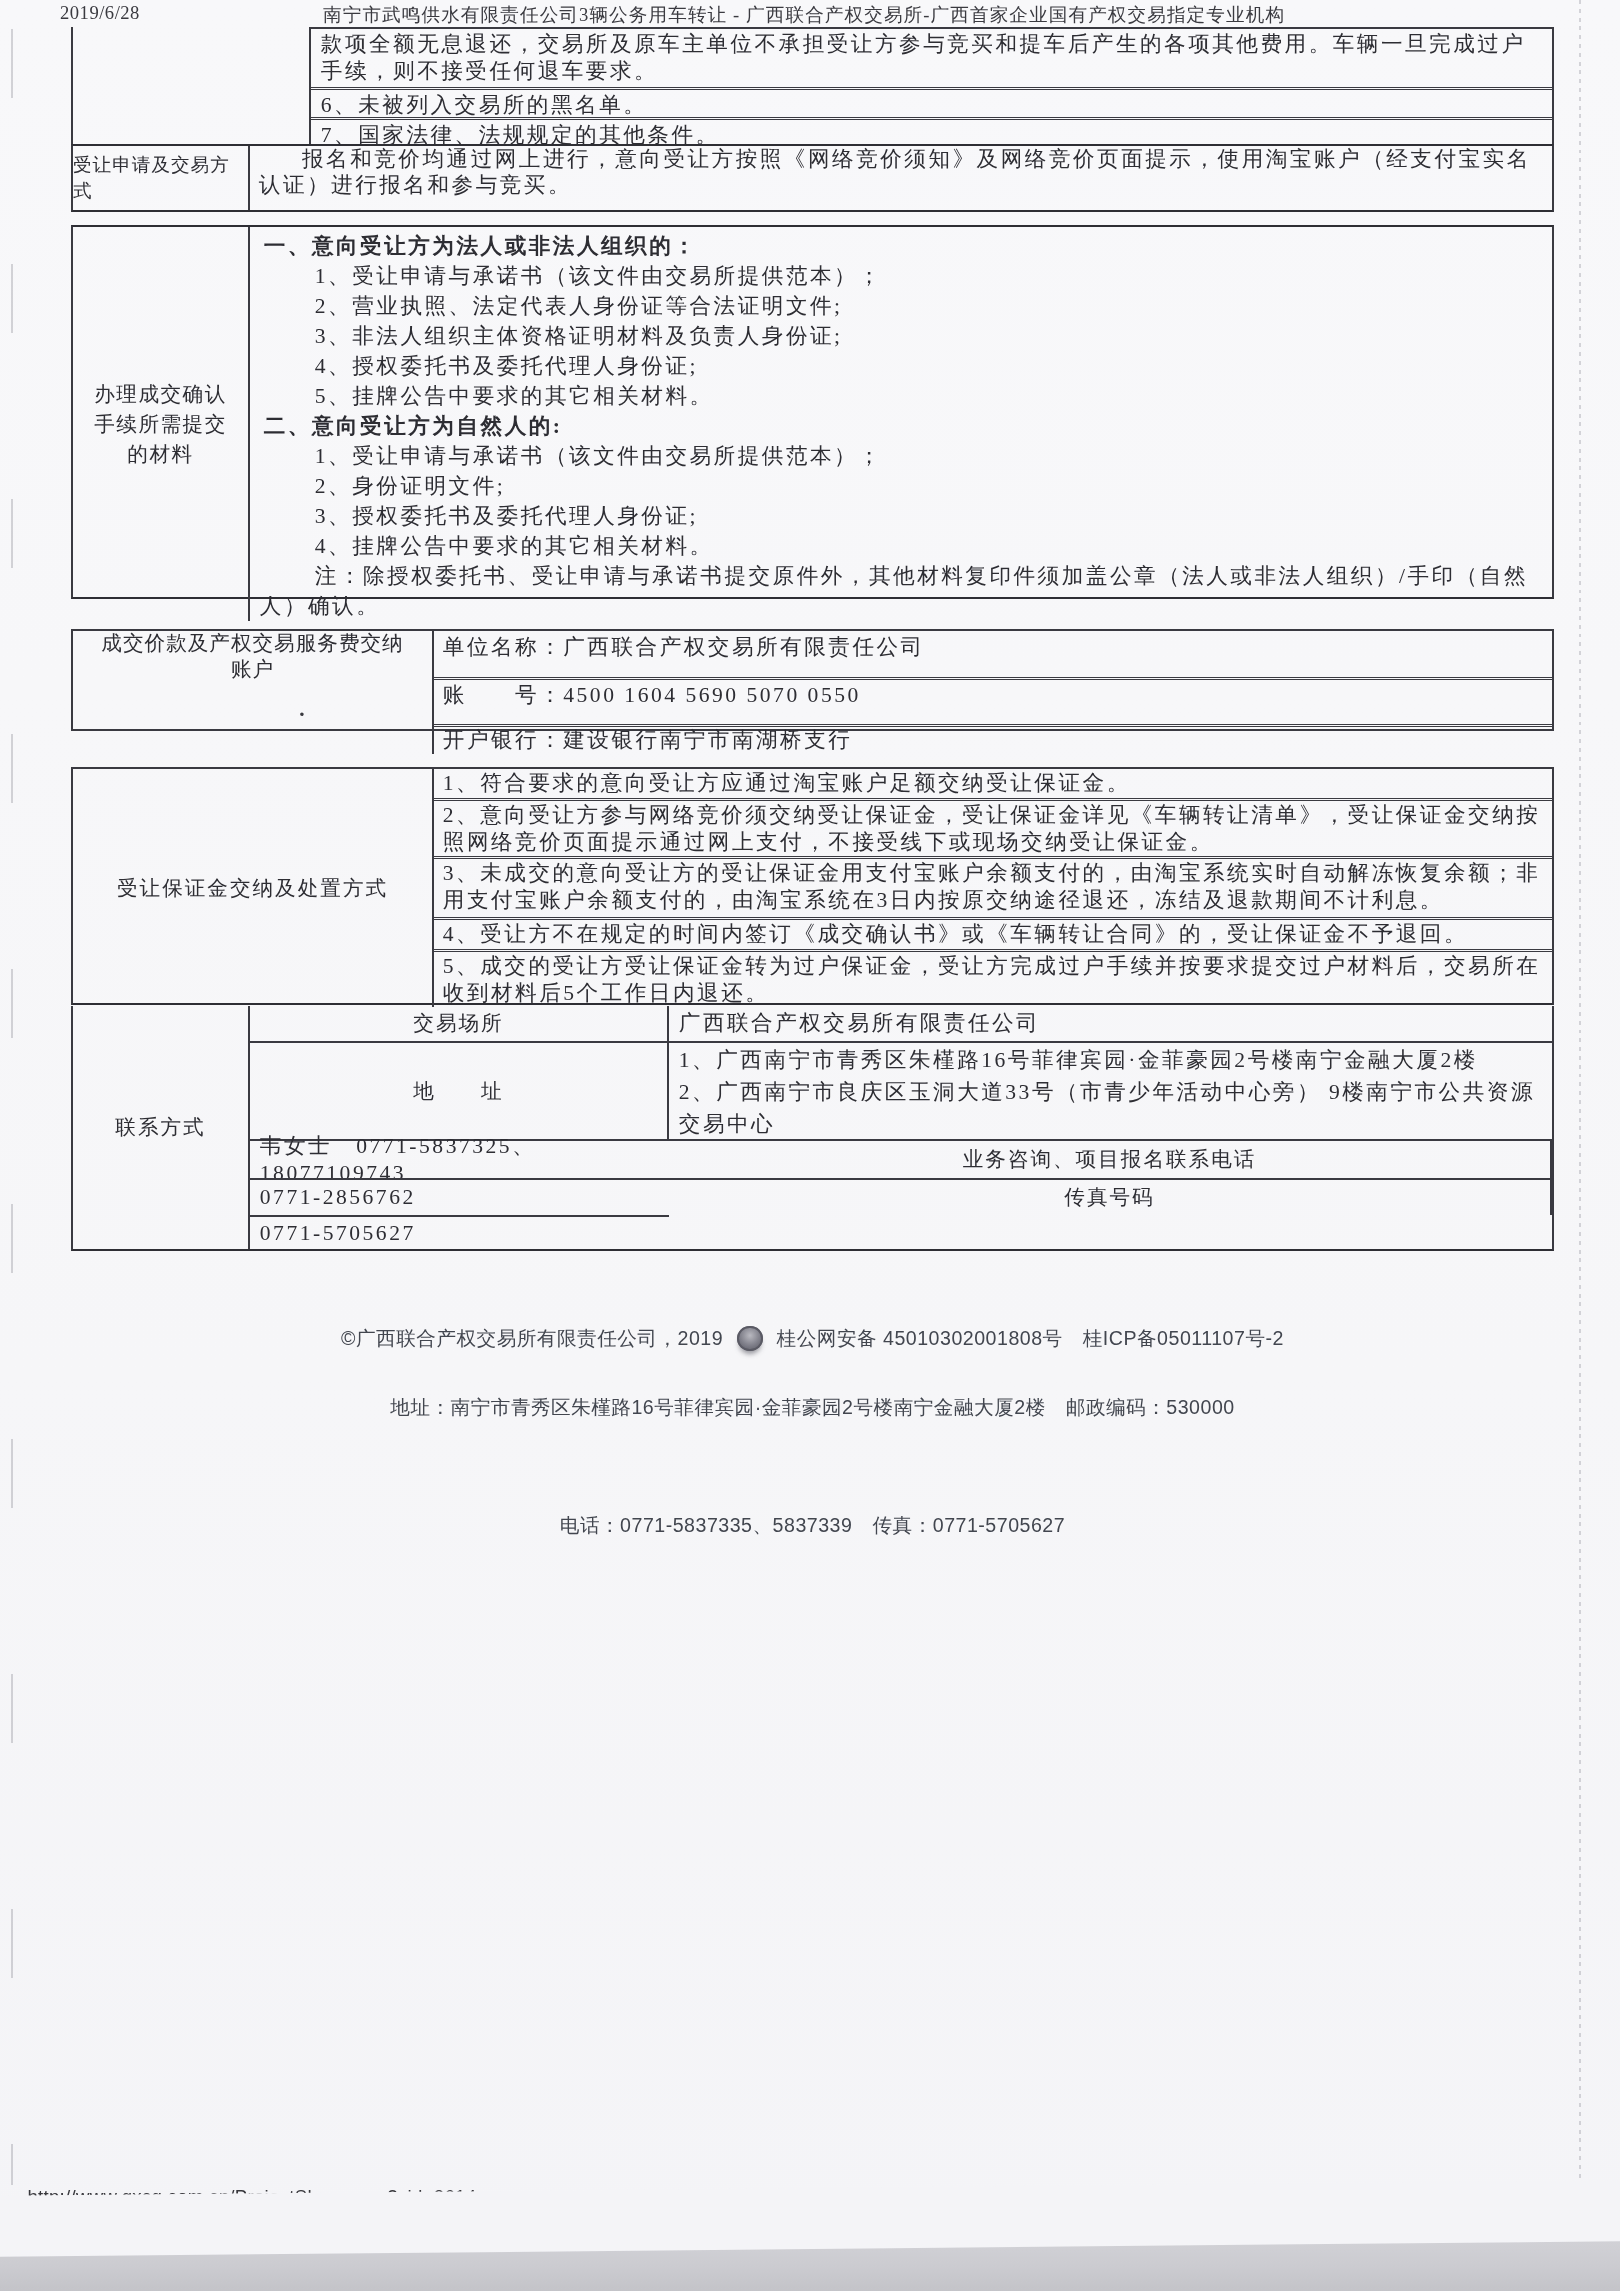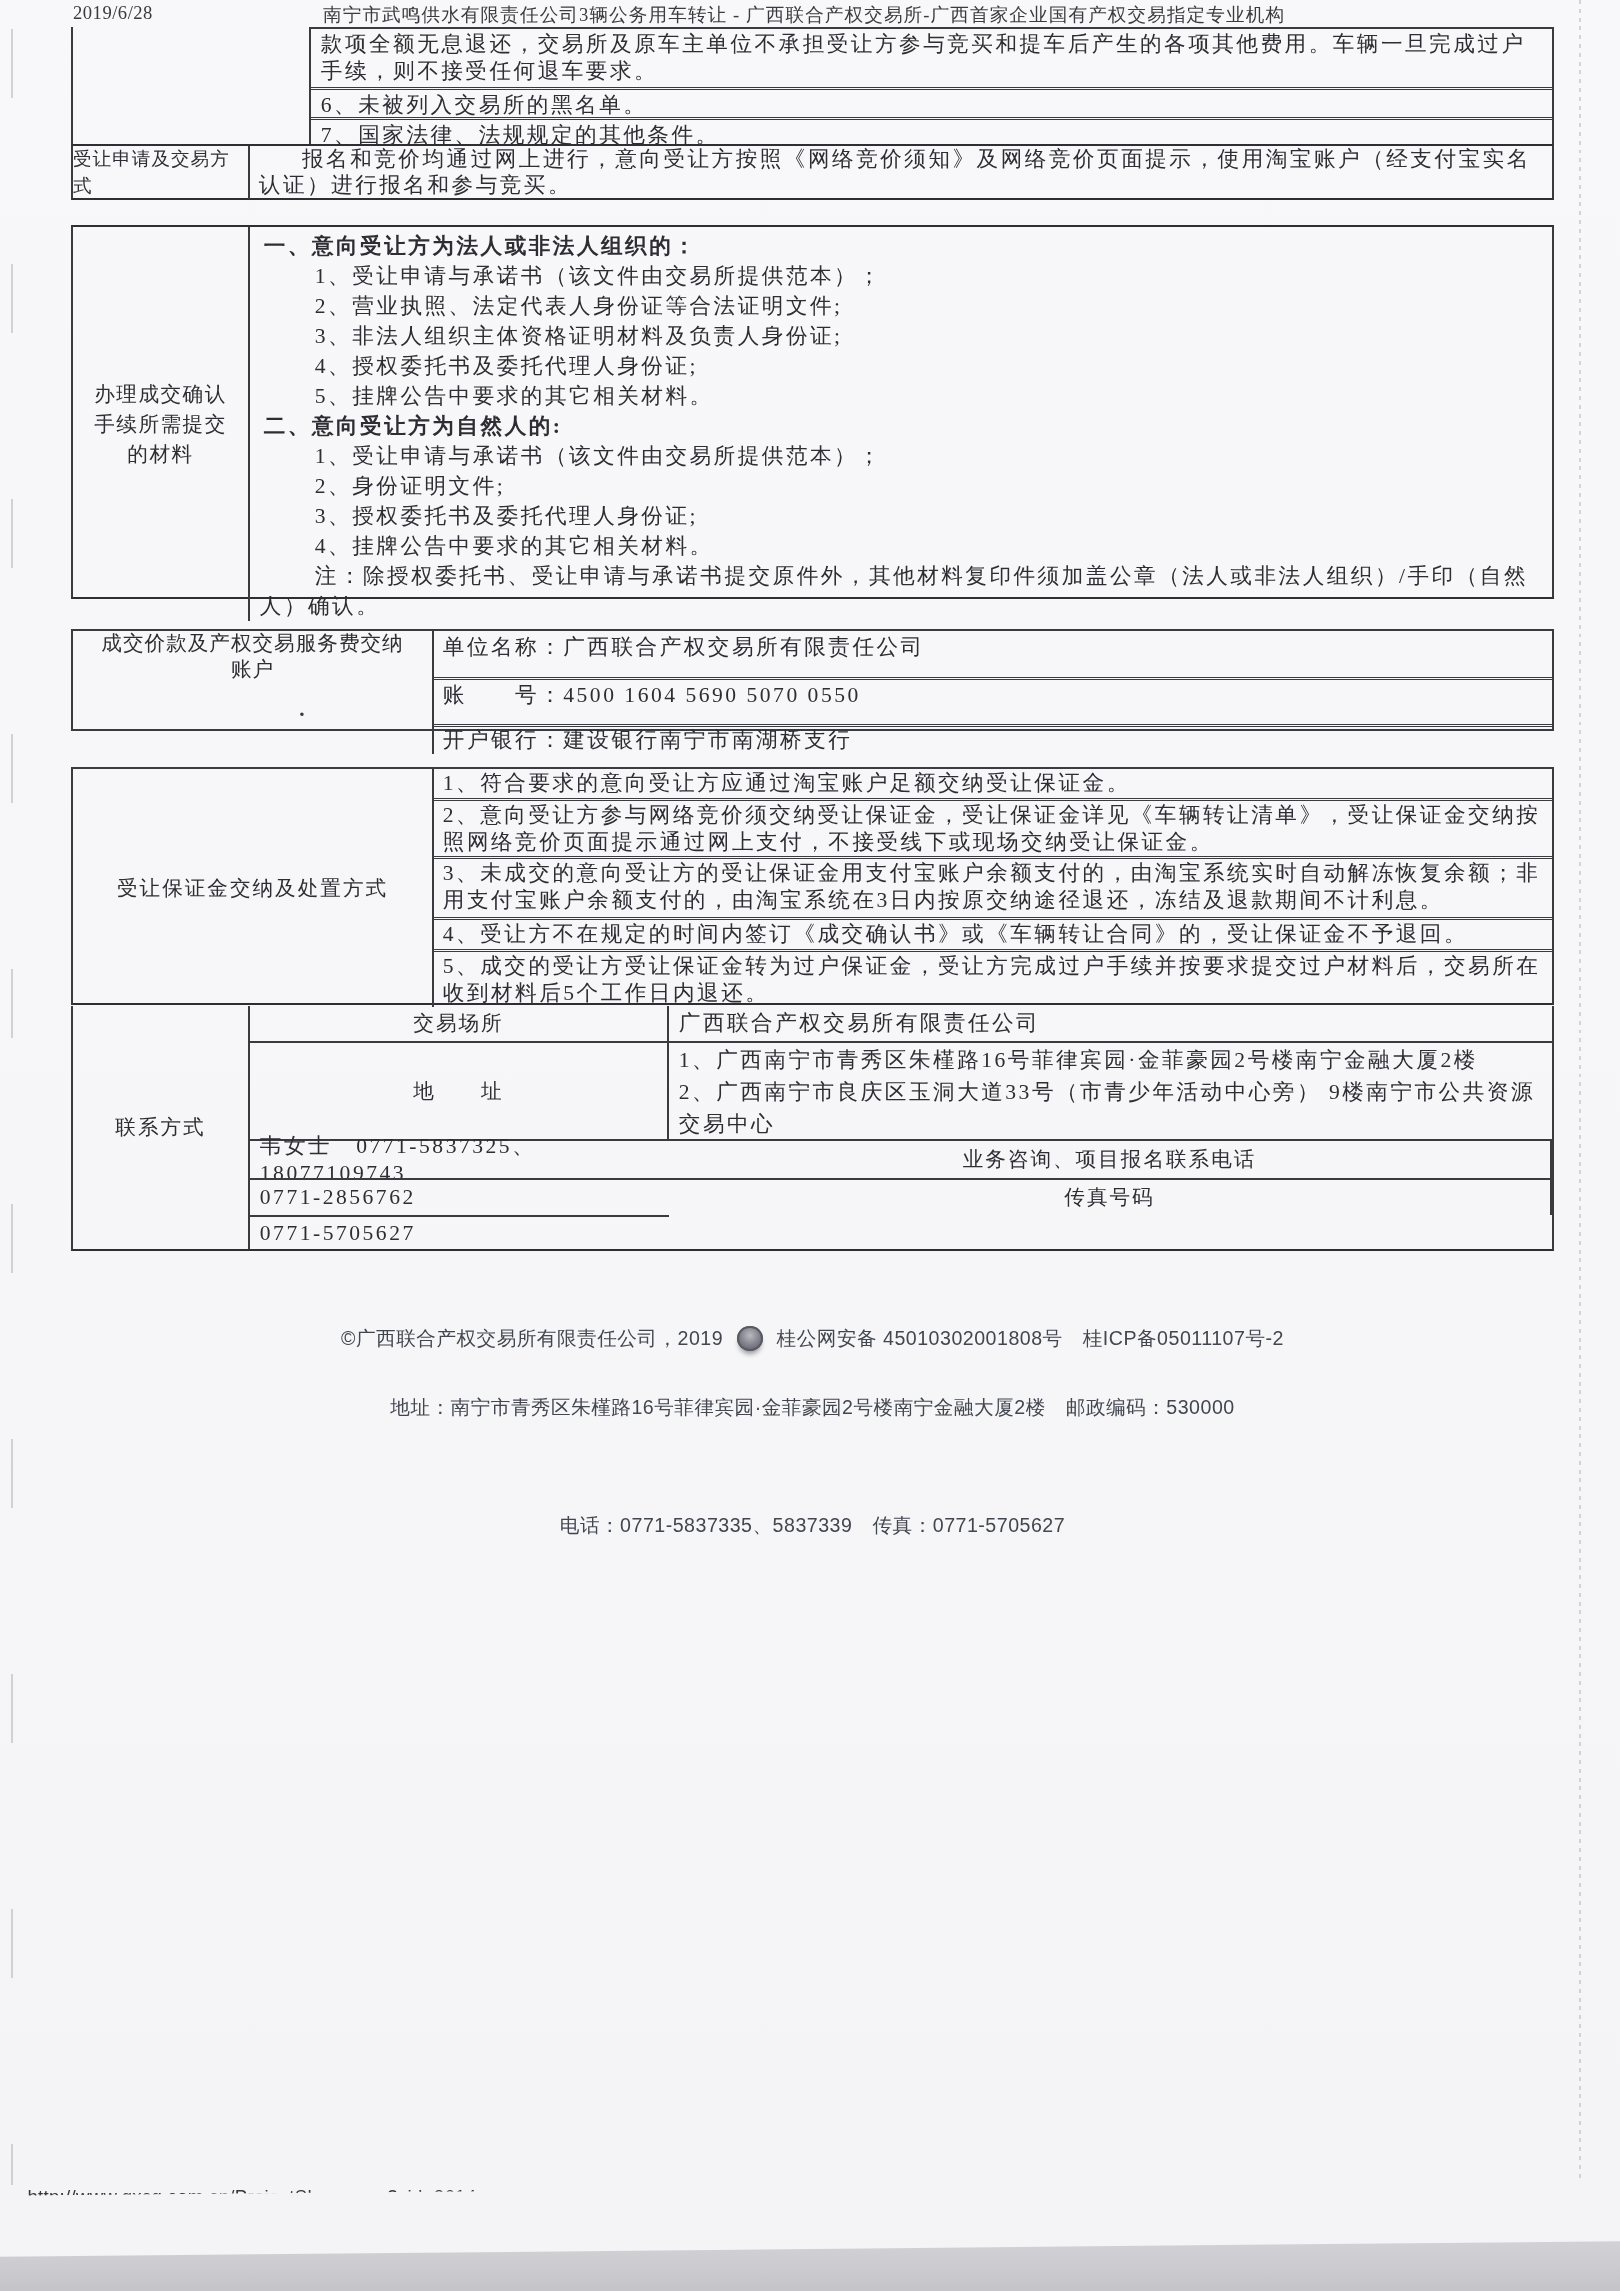--- a/index.html
+++ b/index.html
@@ -1,21 +1,21 @@
 <!DOCTYPE html>
 <html><head>
 <meta charset="utf-8">
 <style>
   html,body{margin:0;padding:0;background:#e8e8ec;}
   .page{position:relative;width:1620px;height:2292px;overflow:hidden;
         background:linear-gradient(180deg,#f8f8fa 0%,#f6f6f8 60%,#f4f4f7 100%);
         font-family:"Liberation Serif","DejaVu Serif",serif;color:#2f2f35;}
 
   
-  .ph-date{position:absolute;left:73px;top:2px;font-size:18.6px;color:#3a3a40;letter-spacing:0.5px;font-family:Liberation Serif, serif;}
+  .ph-date{position:absolute;left:60px;top:2px;font-size:18.6px;color:#3a3a40;letter-spacing:0.5px;font-family:Liberation Serif, serif;}
   .ph-title{position:absolute;left:323px;top:2px;width:1078px;font-size:18.6px;color:#3a3a40;
             letter-spacing:1.1px;white-space:nowrap;overflow:hidden;}
   .pf-url{position:absolute;left:27.4px;top:2186px;font-size:18.6px;color:#37373c;
           font-family:"Liberation Sans","DejaVu Sans",sans-serif;letter-spacing:0.3px;}
   .pf-page{position:absolute;left:1512px;top:2188px;font-size:18.6px;color:#37373c;
            font-family:"Liberation Sans","DejaVu Sans",sans-serif;}
 
   
   .tbl{position:absolute;box-sizing:border-box;}
   .tbl,.tbl *{box-sizing:border-box;}
@@ -27,21 +27,21 @@
   .tblA1{left:71px;top:27px;width:1483px;height:117px;display:grid;grid-template-columns:240px 1fr;}
   .a1-left{border-left:2px solid #3a3a41;border-right:2px solid #3a3a41;}
   .a1-right{border-top:2px solid #3a3a41;border-right:2px solid #3a3a41;}
   .a1-right .row{padding:2px 9.8px;}
   .a1-right .row + .row{border-top:3.9px double #3a3a41;}
   .a1-r0{height:58px;}
   .a1-r1{height:30px;}
   .a1-r2{height:28px;}
 
   
-  .tblA2{left:71px;top:144px;width:1483px;height:56px;display:grid;grid-template-columns:177px 1fr;
+  .tblA2{left:71px;top:144px;width:1483px;height:68px;display:grid;grid-template-columns:177px 1fr;
          border:2px solid #3a3a41;border-top:2.9px solid #2e2e34;border-bottom:2.9px solid #2e2e34;}
   .a2-label{display:flex;align-items:center;justify-content:center;border-right:2px solid #3a3a41;}
   .a2-label span{font-size:18.6px;letter-spacing:1px;}
   .a2-content{padding:1px 8.8px;}
   .a2-content p{text-indent:2em;line-height:25.5px;}
 
   
   .tblB{left:71px;top:225px;width:1483px;height:374px;display:grid;grid-template-columns:177px 1fr;
         border:2px solid #3a3a41;border-top:2.9px solid #2e2e34;border-bottom:2.9px solid #2e2e34;}
   .b-label{display:flex;align-items:center;justify-content:center;border-right:2px solid #3a3a41;}

